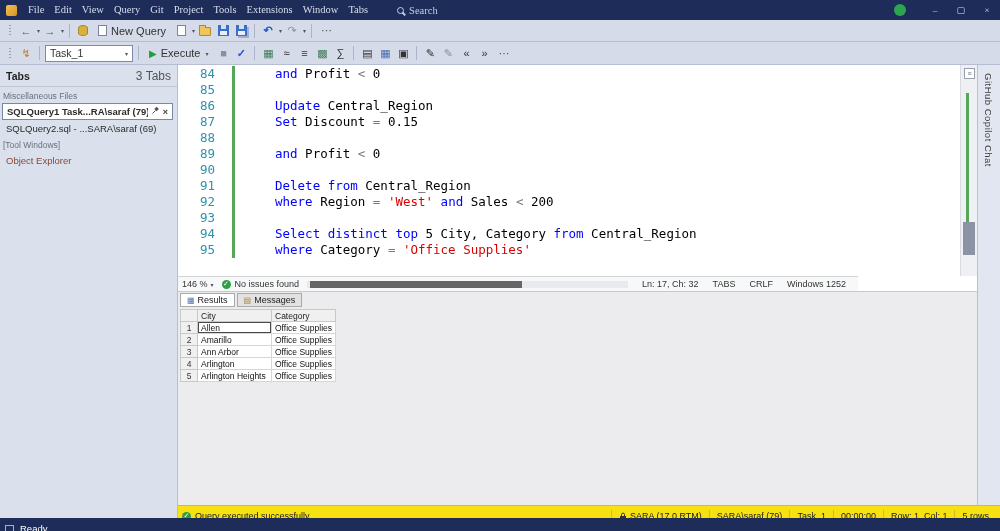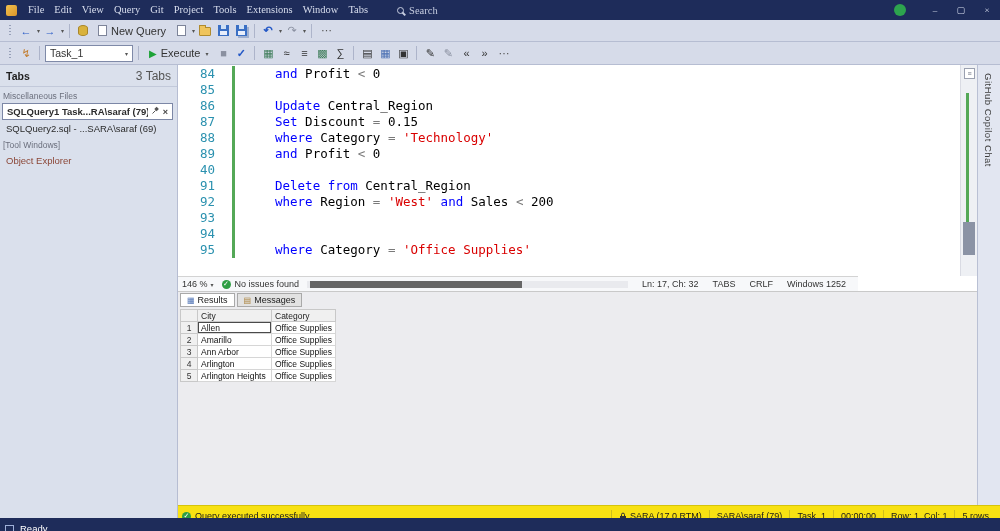--- a/index.html
+++ b/index.html
@@ -286,29 +286,28 @@
         <span class="code"><span class="kw">Update</span><span> Central_Region</span></span>
       </div>
       <div class="code-line">
         <span class="ln">87</span>
         <span class="chg"></span>
         <span class="code"><span class="kw">Set</span><span> Discount </span><span class="op">=</span><span> 0.15</span></span>
       </div>
       <div class="code-line">
         <span class="ln">88</span>
         <span class="chg"></span>
-        <span class="code"><span class="kw">where</span><span> Category </span><span class="op">=</span><span> </span><span class="str">'Technology'</span></span>
       </div>
       <div class="code-line">
         <span class="ln">89</span>
         <span class="chg"></span>
         <span class="code"><span class="kw">and</span><span> Profit </span><span class="op">&lt;</span><span> 0</span></span>
       </div>
       <div class="code-line">
-        <span class="ln">40</span>
+        <span class="ln">90</span>
         <span class="chg"></span>
         <span class="code"></span>
       </div>
       <div class="code-line">
         <span class="ln">91</span>
         <span class="chg"></span>
         <span class="code"><span class="kw">Delete</span><span> </span><span class="kw">from</span><span> Central_Region</span></span>
       </div>
       <div class="code-line">
         <span class="ln">92</span>
@@ -316,20 +315,21 @@
         <span class="code"><span class="kw">where</span><span> Region </span><span class="op">=</span><span> </span><span class="str">'West'</span><span> </span><span class="kw">and</span><span> Sales </span><span class="op">&lt;</span><span> 200</span></span>
       </div>
       <div class="code-line">
         <span class="ln">93</span>
         <span class="chg"></span>
         <span class="code"></span>
       </div>
       <div class="code-line">
         <span class="ln">94</span>
         <span class="chg"></span>
+        <span class="code"><span class="kw">Select</span><span> </span><span class="kw">distinct</span><span> </span><span class="kw">top</span><span> 5 City, Category </span><span class="kw">from</span><span> Central_Region</span></span>
       </div>
       <div class="code-line">
         <span class="ln">95</span>
         <span class="chg"></span>
         <span class="code"><span class="kw">where</span><span> Category </span><span class="op">=</span><span> </span><span class="str">'Office Supplies'</span></span>
       </div>
     </div>
 
   <div class="vscroll">
     <span class="vs-top">≡</span>

